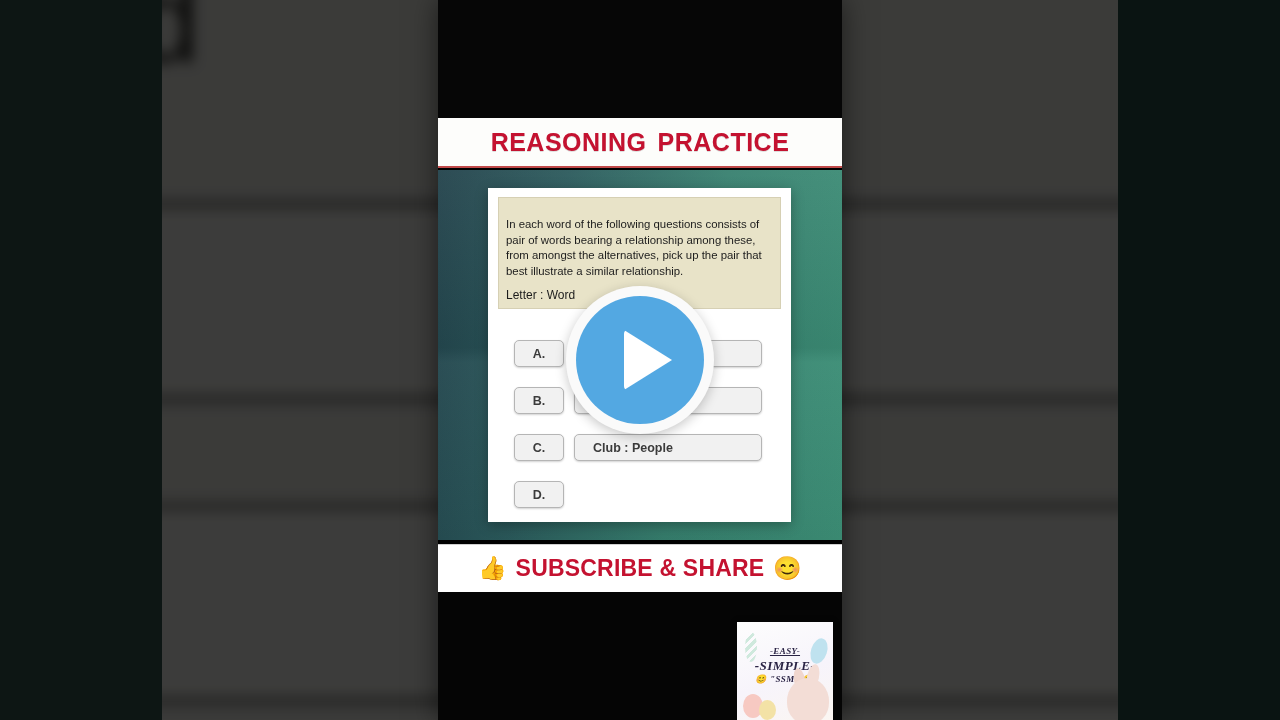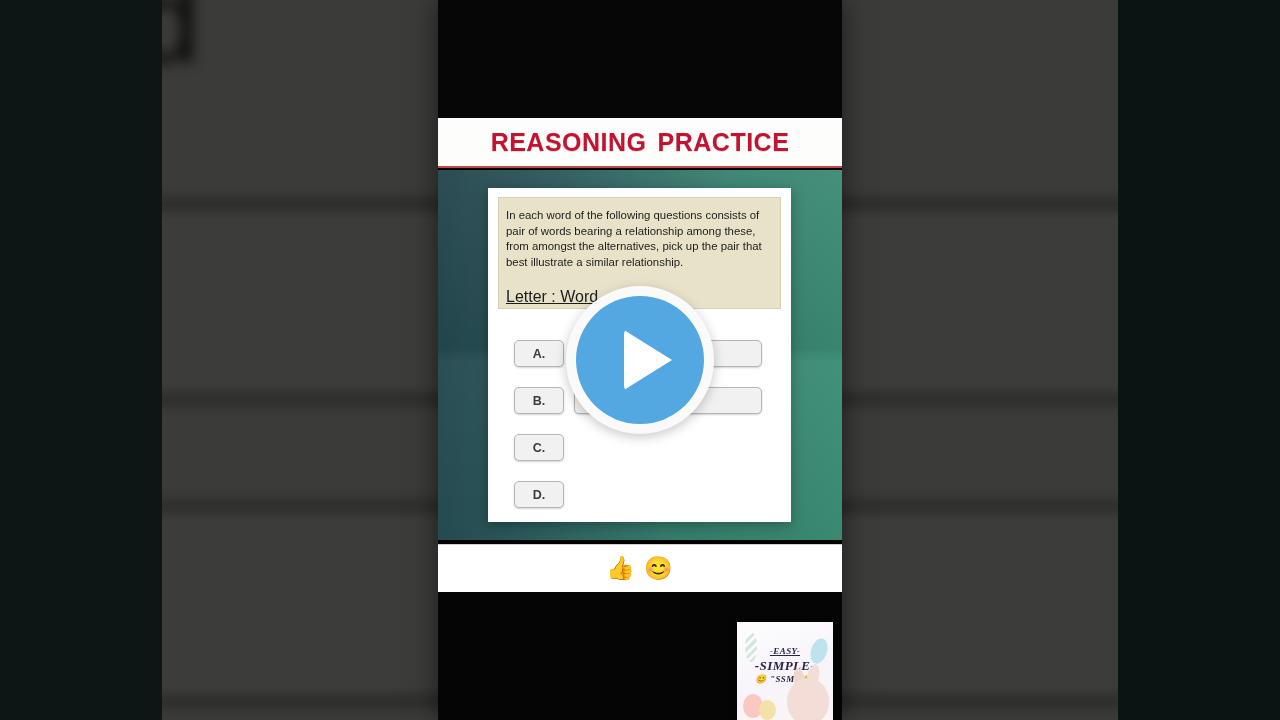--- a/index.html
+++ b/index.html
@@ -100,31 +100,31 @@
     width:303px; height:334px;
     background:#ffffff;
     box-shadow:0 3px 12px rgba(0,0,0,.3);
   }
   
   .q-panel {
     position:absolute; left:10px; top:9px;
     width:283px; height:112px;
     background:#e8e3c8;
     border:1px solid #d6d0b4;
-    padding:10px 7px 0 7px;
+    padding:19px 7px 0 7px;
     overflow:hidden;
   }
   .q-text {
     font-size:11.4px; line-height:1.38;
     color:#1c1c1c;
     font-family:"Liberation Sans", sans-serif;
   }
   .q-pair {
     position:absolute; left:7px; top:90px;
-    font-size:16px; color:#1c1c1c;text-decoration:underline;
+    font-size:12px; color:#1c1c1c;
   }
 
   
   .opt-row {
     position:absolute; left:26px;
     display:flex; align-items:center; gap:10px;
   }
   .opt-letter {
     width:50px; height:27px;
     background:#f1f1f1;
@@ -271,40 +271,42 @@
     <div class="vid-black-bottom"></div>
 
     <div class="title-bar">
       <div class="title-text"><span>REASONING</span><span class="title-sp"></span><span>PRACTICE</span></div>
     </div>
 
     <div class="body-teal"></div>
 
     <div class="sub-bar">
       <span class="sub-emoji">👍</span>
+      <span class="sub-text">SUBSCRIBE &amp; SHARE</span>
       <span class="sub-emoji">😊</span>
     </div>
   </div>
 
   <div class="content-card">
     <div class="q-panel">
       <div class="q-text">In each word of the following questions consists of pair of words bearing a relationship among these, from amongst the alternatives, pick up the pair that best illustrate a similar relationship.</div>
       <div class="q-pair">Letter : Word</div>
     </div>
 
     <div class="opt-row" style="top:152px;">
       <div class="opt-letter">A.</div>
       <div class="opt-val"></div>
     </div>
     <div class="opt-row" style="top:199px;">
       <div class="opt-letter">B.</div>
       <div class="opt-val"></div>
     </div>
     <div class="opt-row" style="top:246px;">
       <div class="opt-letter">C.</div>
+      <div class="opt-val">Club : People</div>
     </div>
     <div class="opt-row" style="top:293px;">
       <div class="opt-letter">D.</div>
     </div>
   </div>
 
   <div class="play-wrap">
     <div class="play-circle">
       <div class="play-tri"></div>
     </div>

